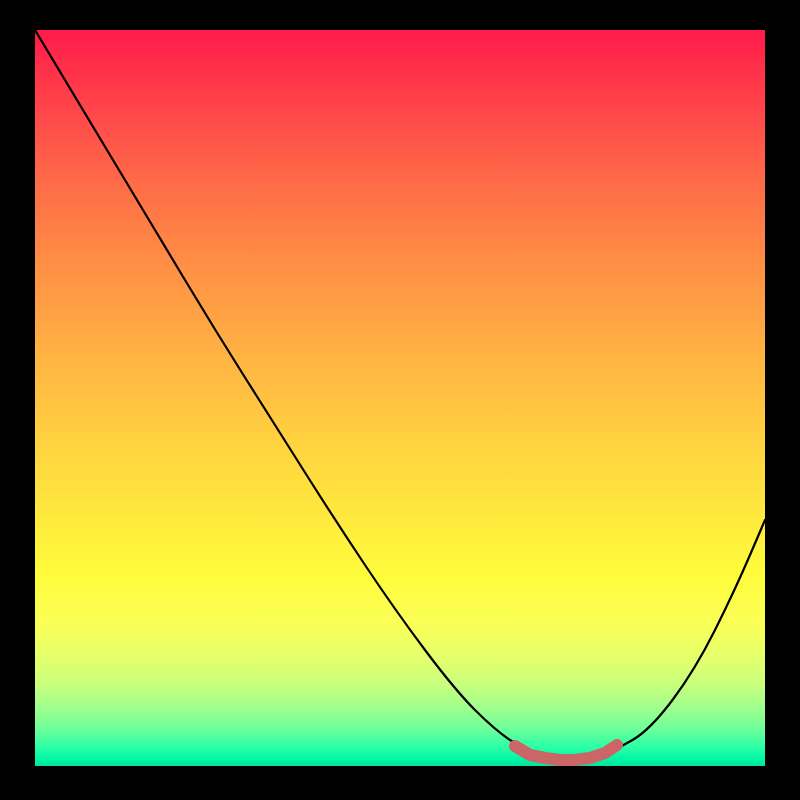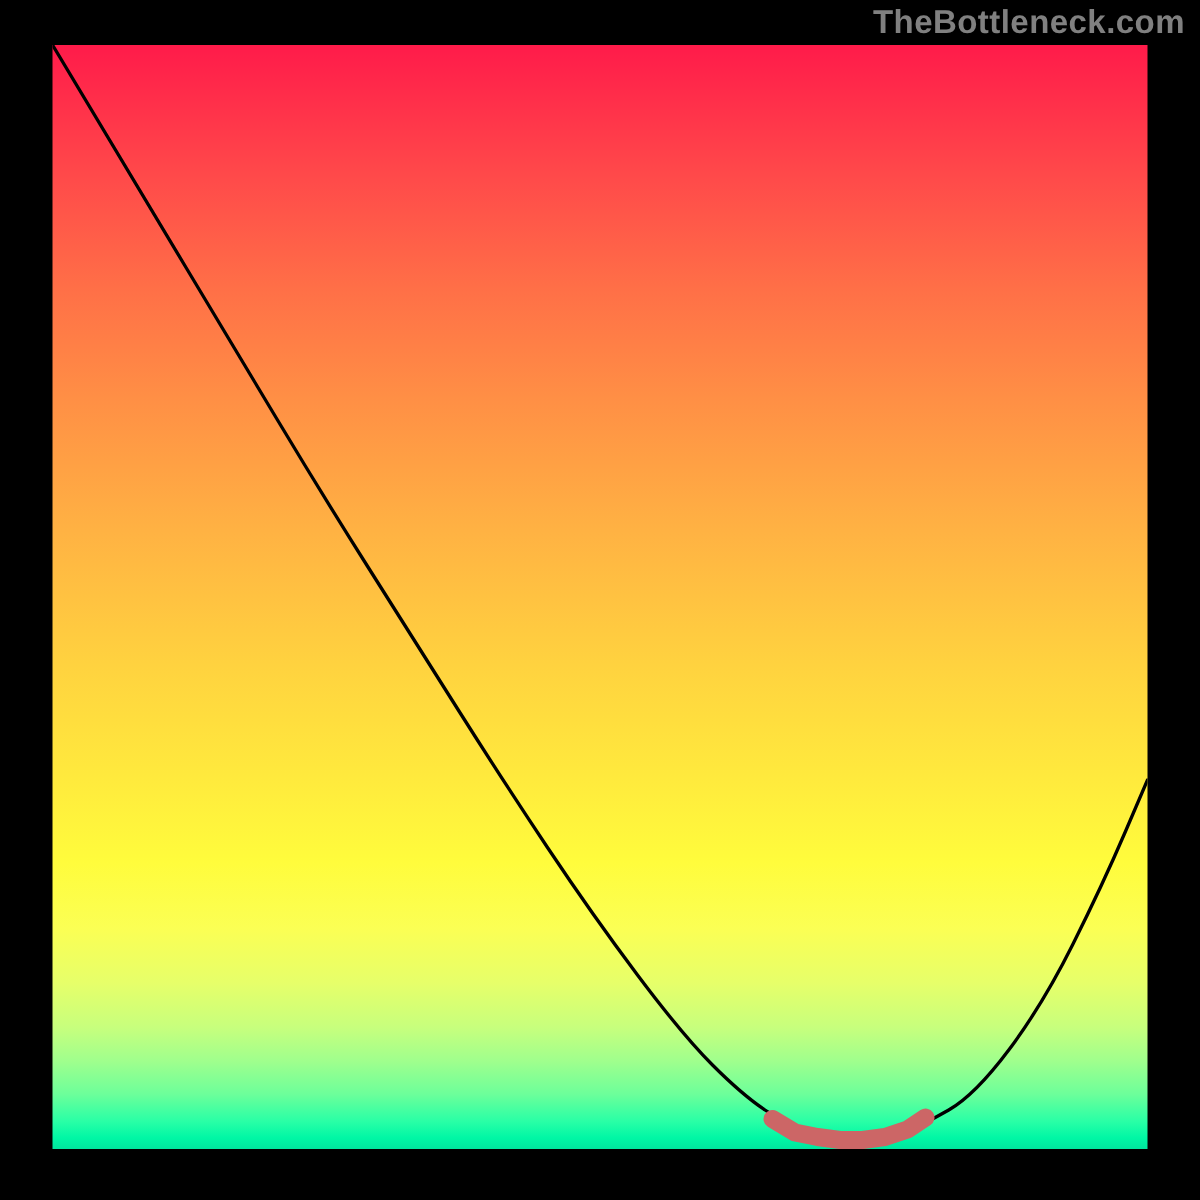--- a/index.html
+++ b/index.html
@@ -58,21 +58,20 @@
     top: 0;
     width: 730px;
     height: 736px;
     z-index: 3;
   }
 </style>
 </head>
 <body>
 
 <div class="frame">
-  <div class="watermark">TheBottleneck.com</div>
 
   <div class="plot-area">
     <svg viewBox="0 0 730 736" preserveAspectRatio="none">
       <path d="M0 0 Q 60 100 90 150 Q 120 200 150 250 Q 180 300 210 347.5 Q 240 395 270 442.5 Q 300 490 330 535 Q 360 580 390 620 Q 420 660 440 680 Q 460 700 475 710 Q 490 720 505 725 Q 520 730 537.5 730 Q 555 730 567.5 725 Q 580 720 597.5 710 Q 615 700 637.5 670 Q 660 640 680 600 Q 700 560 715 525 L 730 490" fill="none" stroke="#000" stroke-width="2.2" stroke-linejoin="round" stroke-linecap="round"></path>
       <path d="M480 716 L495 725 L510 728 L525 730 L540 730 L555 728 L570 723 L582 715" fill="none" stroke="#cc6666" stroke-width="12" stroke-linecap="round" stroke-linejoin="round"></path>
     </svg>
   </div>
 </div>
 
 </body></html>

